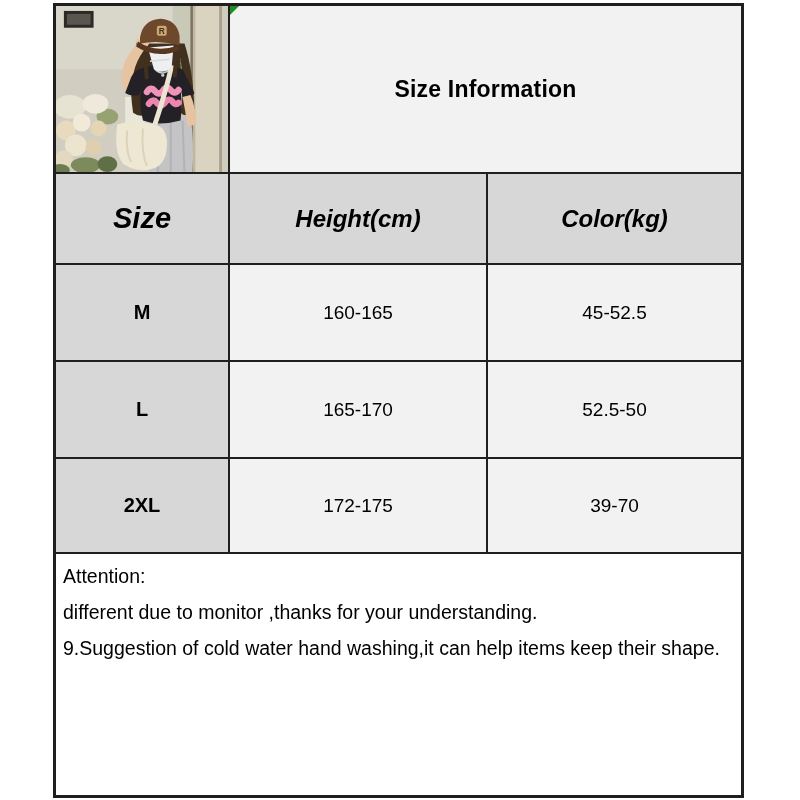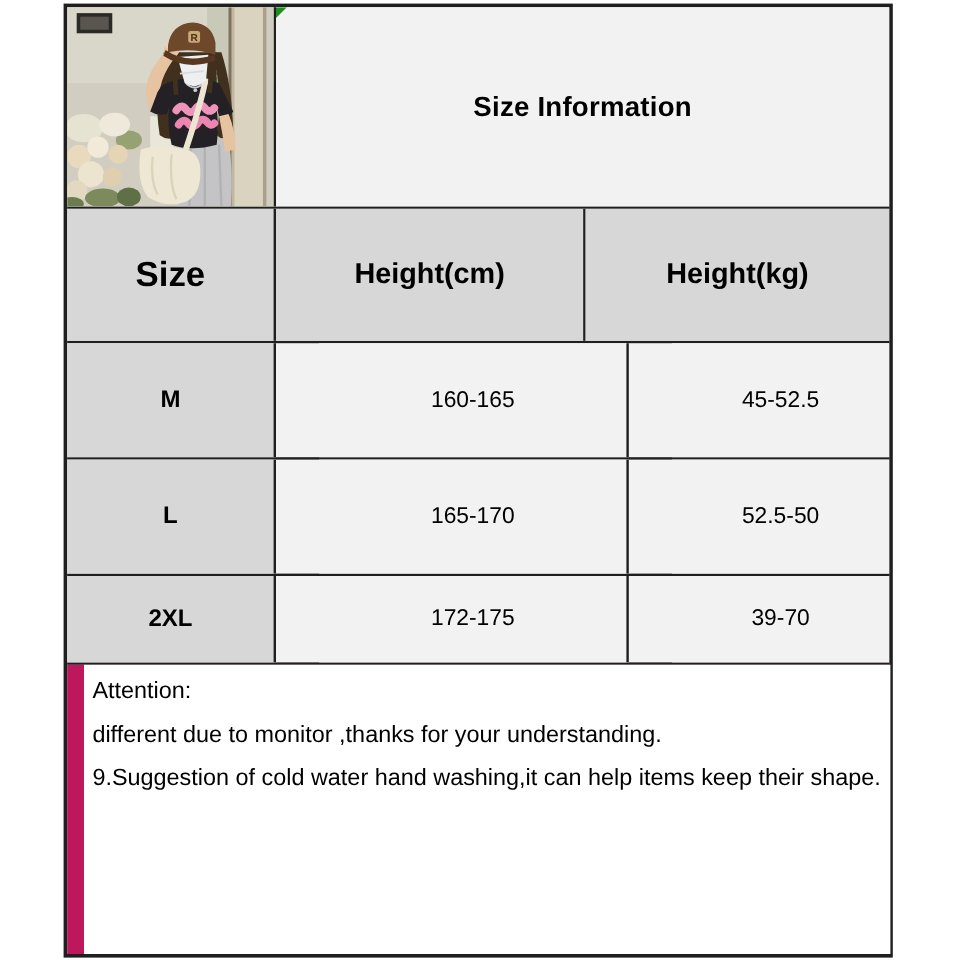--- a/index.html
+++ b/index.html
@@ -18,39 +18,39 @@
   .row:last-child { border-bottom:none; }
   .cell {
     border-right:2px solid #1f1f1f; display:flex;
     align-items:center; justify-content:center; overflow:hidden;
   }
   .cell:last-child { border-right:none; }
   .c1 { width:174px; flex:0 0 174px; }
   .c2 { width:258px; flex:0 0 258px; }
   .c3 { flex:1 1 auto; }
   .row-top { height:168px; }
-  .row-head { height:112px; }
+  .row-head { height:91px;font-style:italic; }
   .row-m, .row-l, .row-xl { height:97px; }
-  .row-2xl { height:74px; }
+  .row-2xl { height:95px; }
   .row-attention { flex:1 1 auto; }
   .gray { background:#d7d7d7; }
   .light { background:#f2f2f2; }
   .photo-cell { padding:0; background:#d1cec1; position:relative; }
   .photo-cell svg { display:block; width:100%; height:100%; }
   .title-cell { position:relative; }
   .title-text { font-size:23px; font-weight:bold; letter-spacing:0.2px; }
   .corner-accent {
     position:absolute; left:0; top:0; width:0; height:0;
     border-top:9px solid #1e8e1e; border-right:9px solid transparent;
   }
   .th { font-size:24px; font-weight:bold; }
   .size-th { font-size:29px; font-weight:bold; }
   .size-label { font-size:20px; font-weight:bold; }
-  .value { font-size:19px; font-weight:400;margin-left:36px; }
-  .row-attention { background:#be185d;padding-left:14px; }
+  .value { font-size:19px; font-weight:400; }
+  .row-attention { background:#a16207; }
   .attention-box {
     flex:1 1 auto; background:#ffffff; padding:4px 8px 0 7px;
     display:block;
   }
   .attention-line {
     font-size:19.5px; line-height:36px; white-space:nowrap;
   }
 </style>
 </head>
 <body>
@@ -155,21 +155,21 @@
       </div>
       <div class="cell c3 light title-cell" style="flex:1 1 auto;">
         <span class="corner-accent"></span>
         <span class="title-text">Size Information</span>
       </div>
     </div>
 
     <div class="row row-head">
       <div class="cell c1 gray th size-th">Size</div>
       <div class="cell c2 gray th">Height(cm)</div>
-      <div class="cell c3 gray th">Height(kg)</div>
+      <div class="cell c3 gray th">Color(kg)</div>
     </div>
 
     <div class="row row-m">
       <div class="cell c1 gray size-label">M</div>
       <div class="cell c2 light value">160-165</div>
       <div class="cell c3 light value">45-52.5</div>
     </div>
     <div class="row row-l">
       <div class="cell c1 gray size-label">L</div>
       <div class="cell c2 light value">165-170</div>

